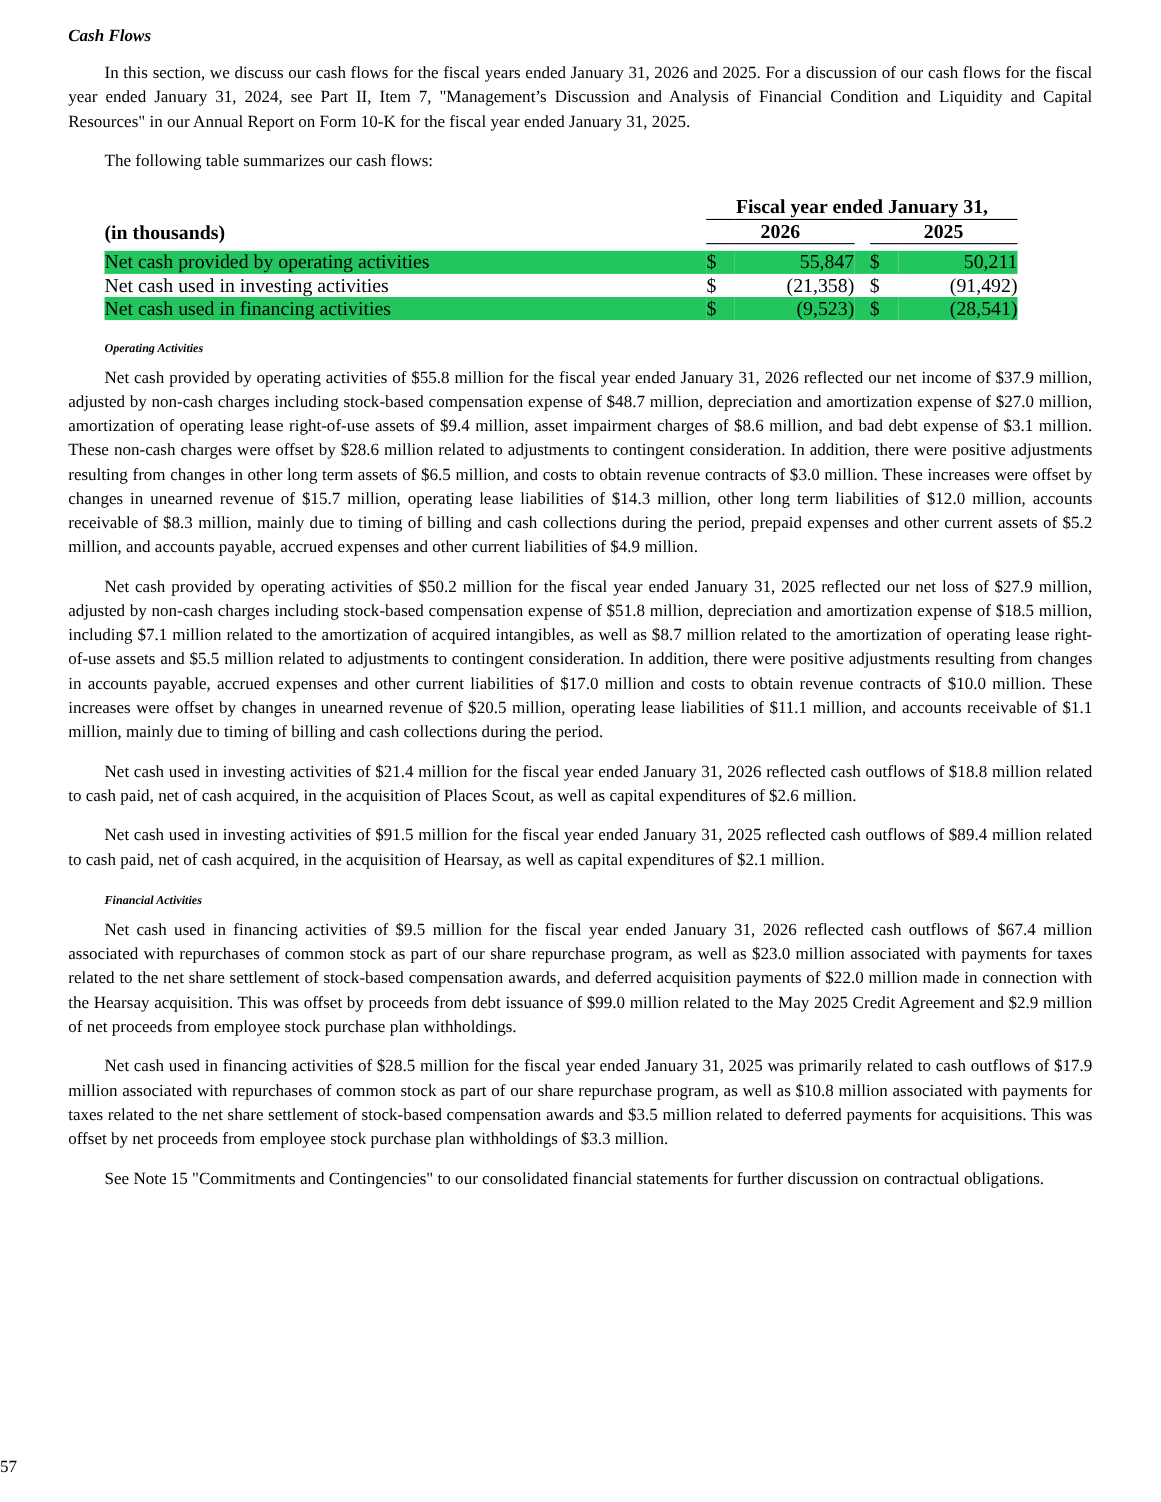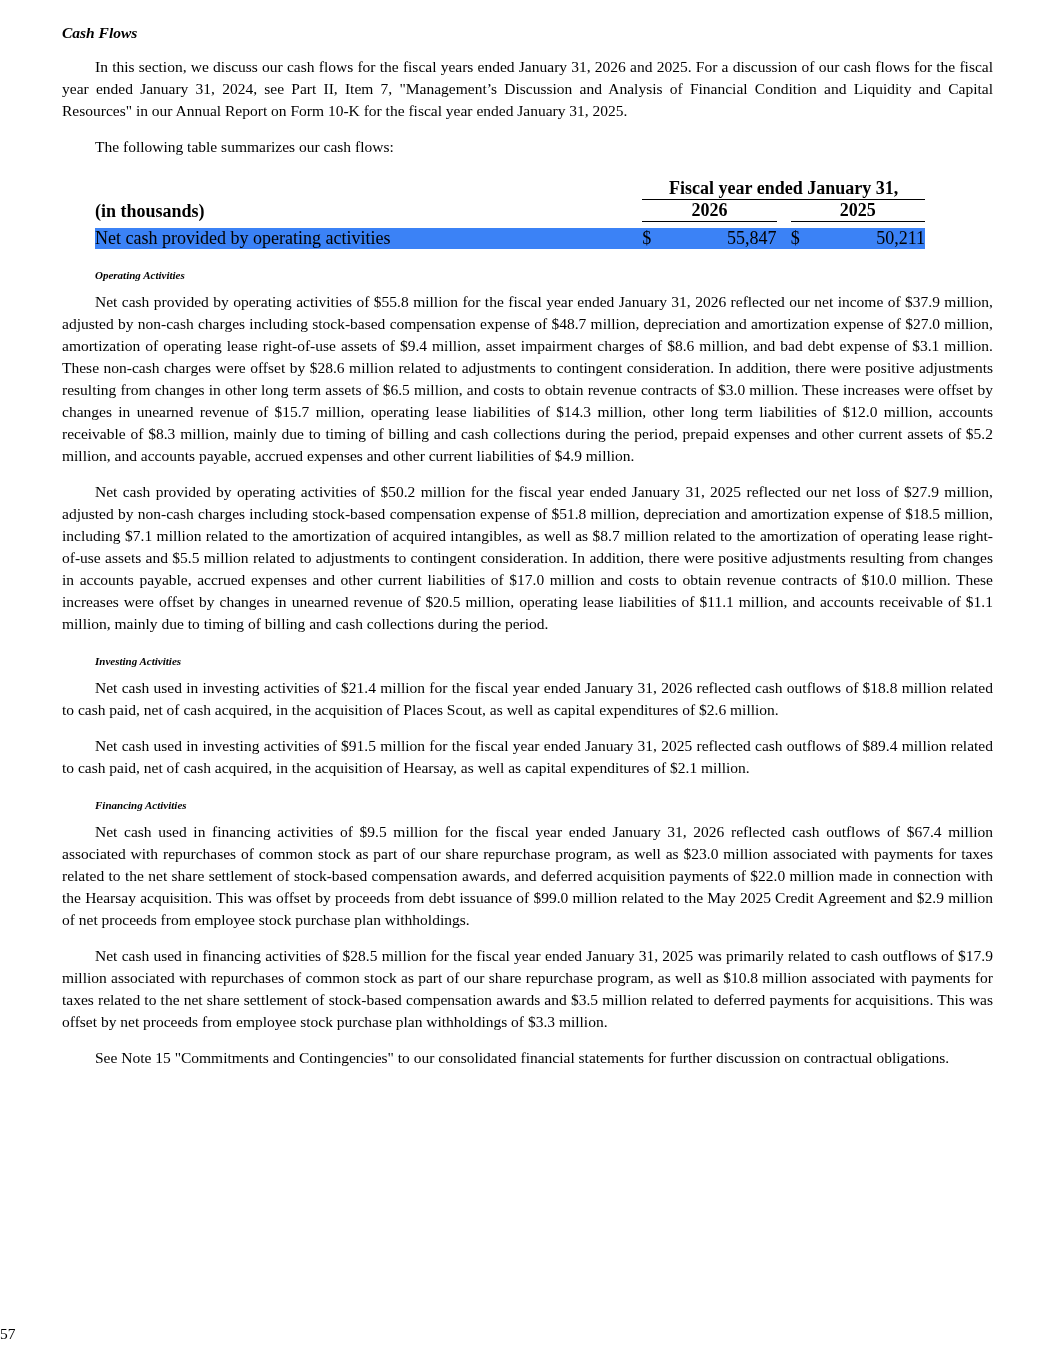--- a/index.html
+++ b/index.html
@@ -81,21 +81,21 @@
   .row-label.bold { font-weight: bold; }
   .cur {
     text-align: left;
     padding: 5px 0 5px 4px;
   }
   .num {
     text-align: right;
     padding: 5px 4px 5px 0;
     white-space: nowrap;
   }
-  .shaded { background: #3b82f6; }
+  .shaded { background: #22c55e; }
   .spacer-row td { height: 6px; padding: 0; }
 
   .page-number {
     position: absolute;
     left: 0;
     right: 0;
     bottom: 22px;
     text-align: left;
     font-size: 15.5px;
   }
@@ -136,32 +136,47 @@
           <td colspan="6"></td>
         </tr>
         <tr>
           <td class="row-label shaded">Net cash provided by operating activities</td>
           <td class="cur shaded">$</td>
           <td class="num shaded">55,847</td>
           <td class="shaded"></td>
           <td class="cur shaded">$</td>
           <td class="num shaded">50,211</td>
         </tr>
+        <tr>
+          <td class="row-label">Net cash used in investing activities</td>
+          <td class="cur">$</td>
+          <td class="num">(21,358)</td>
+          <td></td>
+          <td class="cur">$</td>
+          <td class="num">(91,492)</td>
+        </tr>
+        <tr>
+          <td class="row-label shaded">Net cash used in financing activities</td>
+          <td class="cur shaded">$</td>
+          <td class="num shaded">(9,523)</td>
+          <td class="shaded"></td>
+          <td class="cur shaded">$</td>
+          <td class="num shaded">(28,541)</td>
+        </tr>
       </tbody>
     </table>
   </div>
 
   <div class="sub-heading">Operating Activities</div>
   <p class="para">Net cash provided by operating activities of $55.8 million for the fiscal year ended January 31, 2026 reflected our net income of $37.9 million, adjusted by non-cash charges including stock-based compensation expense of $48.7 million, depreciation and amortization expense of $27.0 million, amortization of operating lease right-of-use assets of $9.4 million, asset impairment charges of $8.6 million, and bad debt expense of $3.1 million. These non-cash charges were offset by $28.6 million related to adjustments to contingent consideration. In addition, there were positive adjustments resulting from changes in other long term assets of $6.5 million, and costs to obtain revenue contracts of $3.0 million. These increases were offset by changes in unearned revenue of $15.7 million, operating lease liabilities of $14.3 million, other long term liabilities of $12.0 million, accounts receivable of $8.3 million, mainly due to timing of billing and cash collections during the period, prepaid expenses and other current assets of $5.2 million, and accounts payable, accrued expenses and other current liabilities of $4.9 million.</p>
   <p class="para">Net cash provided by operating activities of $50.2 million for the fiscal year ended January 31, 2025 reflected our net loss of $27.9 million, adjusted by non-cash charges including stock-based compensation expense of $51.8 million, depreciation and amortization expense of $18.5 million, including $7.1 million related to the amortization of acquired intangibles, as well as $8.7 million related to the amortization of operating lease right-of-use assets and $5.5 million related to adjustments to contingent consideration. In addition, there were positive adjustments resulting from changes in accounts payable, accrued expenses and other current liabilities of $17.0 million and costs to obtain revenue contracts of $10.0 million. These increases were offset by changes in unearned revenue of $20.5 million, operating lease liabilities of $11.1 million, and accounts receivable of $1.1 million, mainly due to timing of billing and cash collections during the period.</p>
 
-  <div class="sub-heading">Investing Activities</div>
   <p class="para">Net cash used in investing activities of $21.4 million for the fiscal year ended January 31, 2026 reflected cash outflows of $18.8 million related to cash paid, net of cash acquired, in the acquisition of Places Scout, as well as capital expenditures of $2.6 million.</p>
   <p class="para">Net cash used in investing activities of $91.5 million for the fiscal year ended January 31, 2025 reflected cash outflows of $89.4 million related to cash paid, net of cash acquired, in the acquisition of Hearsay, as well as capital expenditures of $2.1 million.</p>
 
-  <div class="sub-heading">Financing Activities</div>
+  <div class="sub-heading">Financial Activities</div>
   <p class="para">Net cash used in financing activities of $9.5 million for the fiscal year ended January 31, 2026 reflected cash outflows of $67.4 million associated with repurchases of common stock as part of our share repurchase program, as well as $23.0 million associated with payments for taxes related to the net share settlement of stock-based compensation awards, and deferred acquisition payments of $22.0 million made in connection with the Hearsay acquisition. This was offset by proceeds from debt issuance of $99.0 million related to the May 2025 Credit Agreement and $2.9 million of net proceeds from employee stock purchase plan withholdings.</p>
   <p class="para">Net cash used in financing activities of $28.5 million for the fiscal year ended January 31, 2025 was primarily related to cash outflows of $17.9 million associated with repurchases of common stock as part of our share repurchase program, as well as $10.8 million associated with payments for taxes related to the net share settlement of stock-based compensation awards and $3.5 million related to deferred payments for acquisitions. This was offset by net proceeds from employee stock purchase plan withholdings of $3.3 million.</p>
 
   <p class="para last">See Note 15 "Commitments and Contingencies" to our consolidated financial statements for further discussion on contractual obligations.</p>
 
   <div class="page-number">57</div>
 </div>
 
 </body></html>

